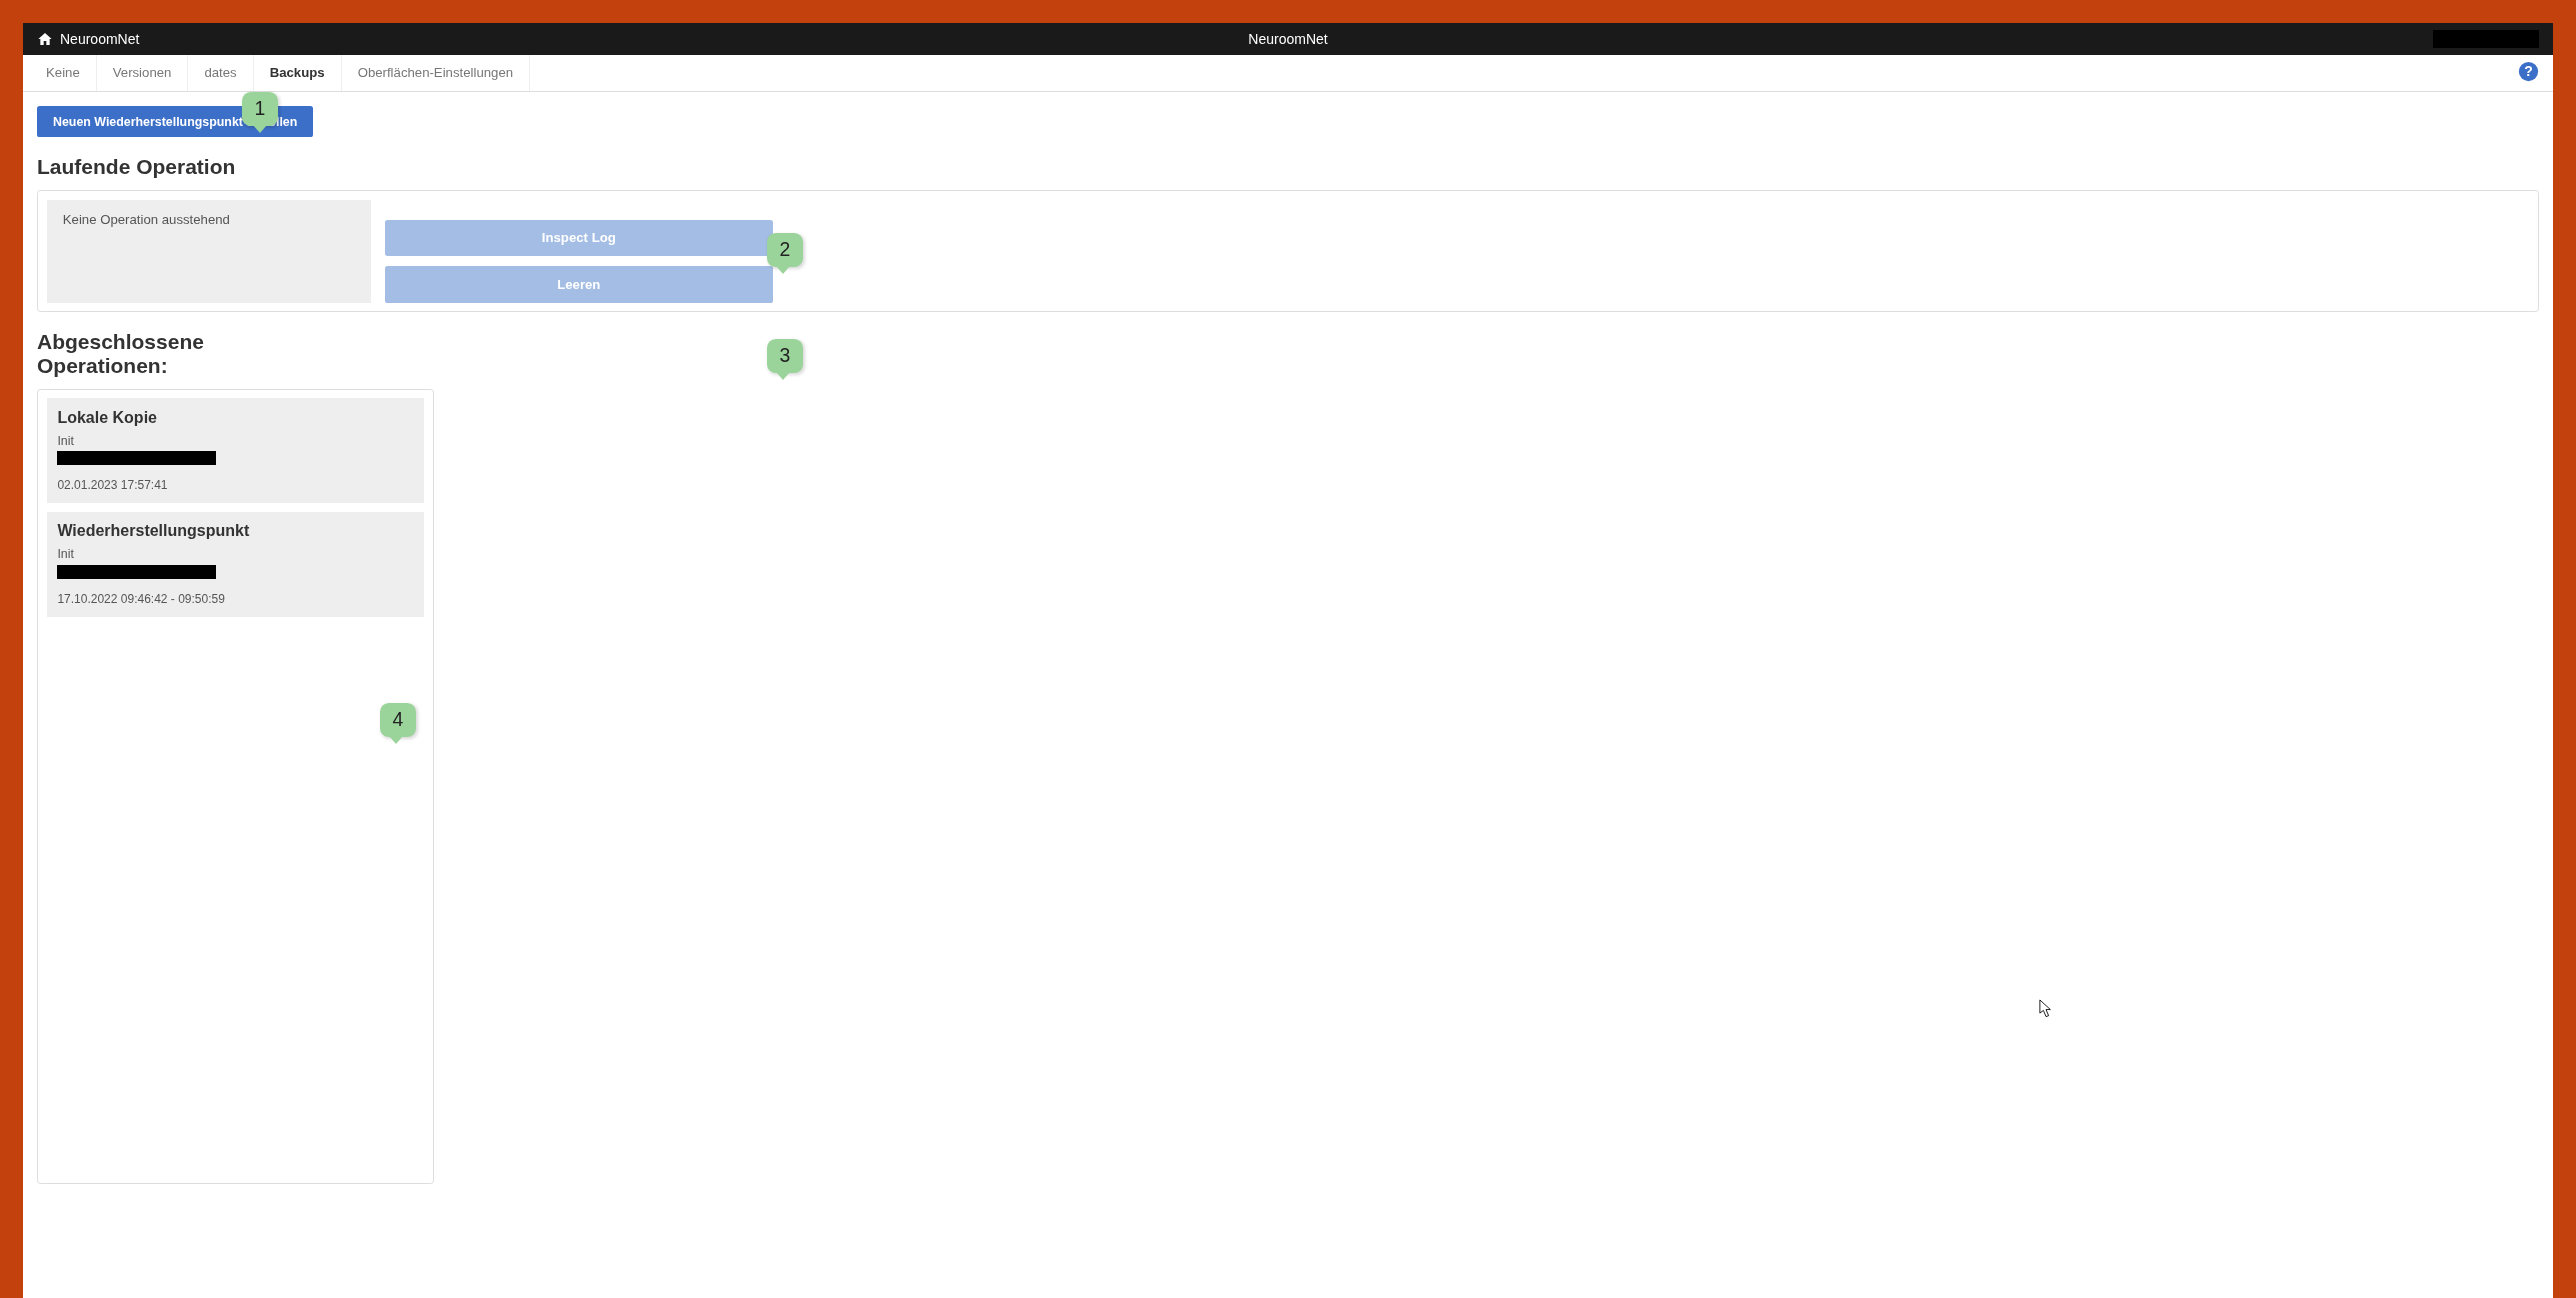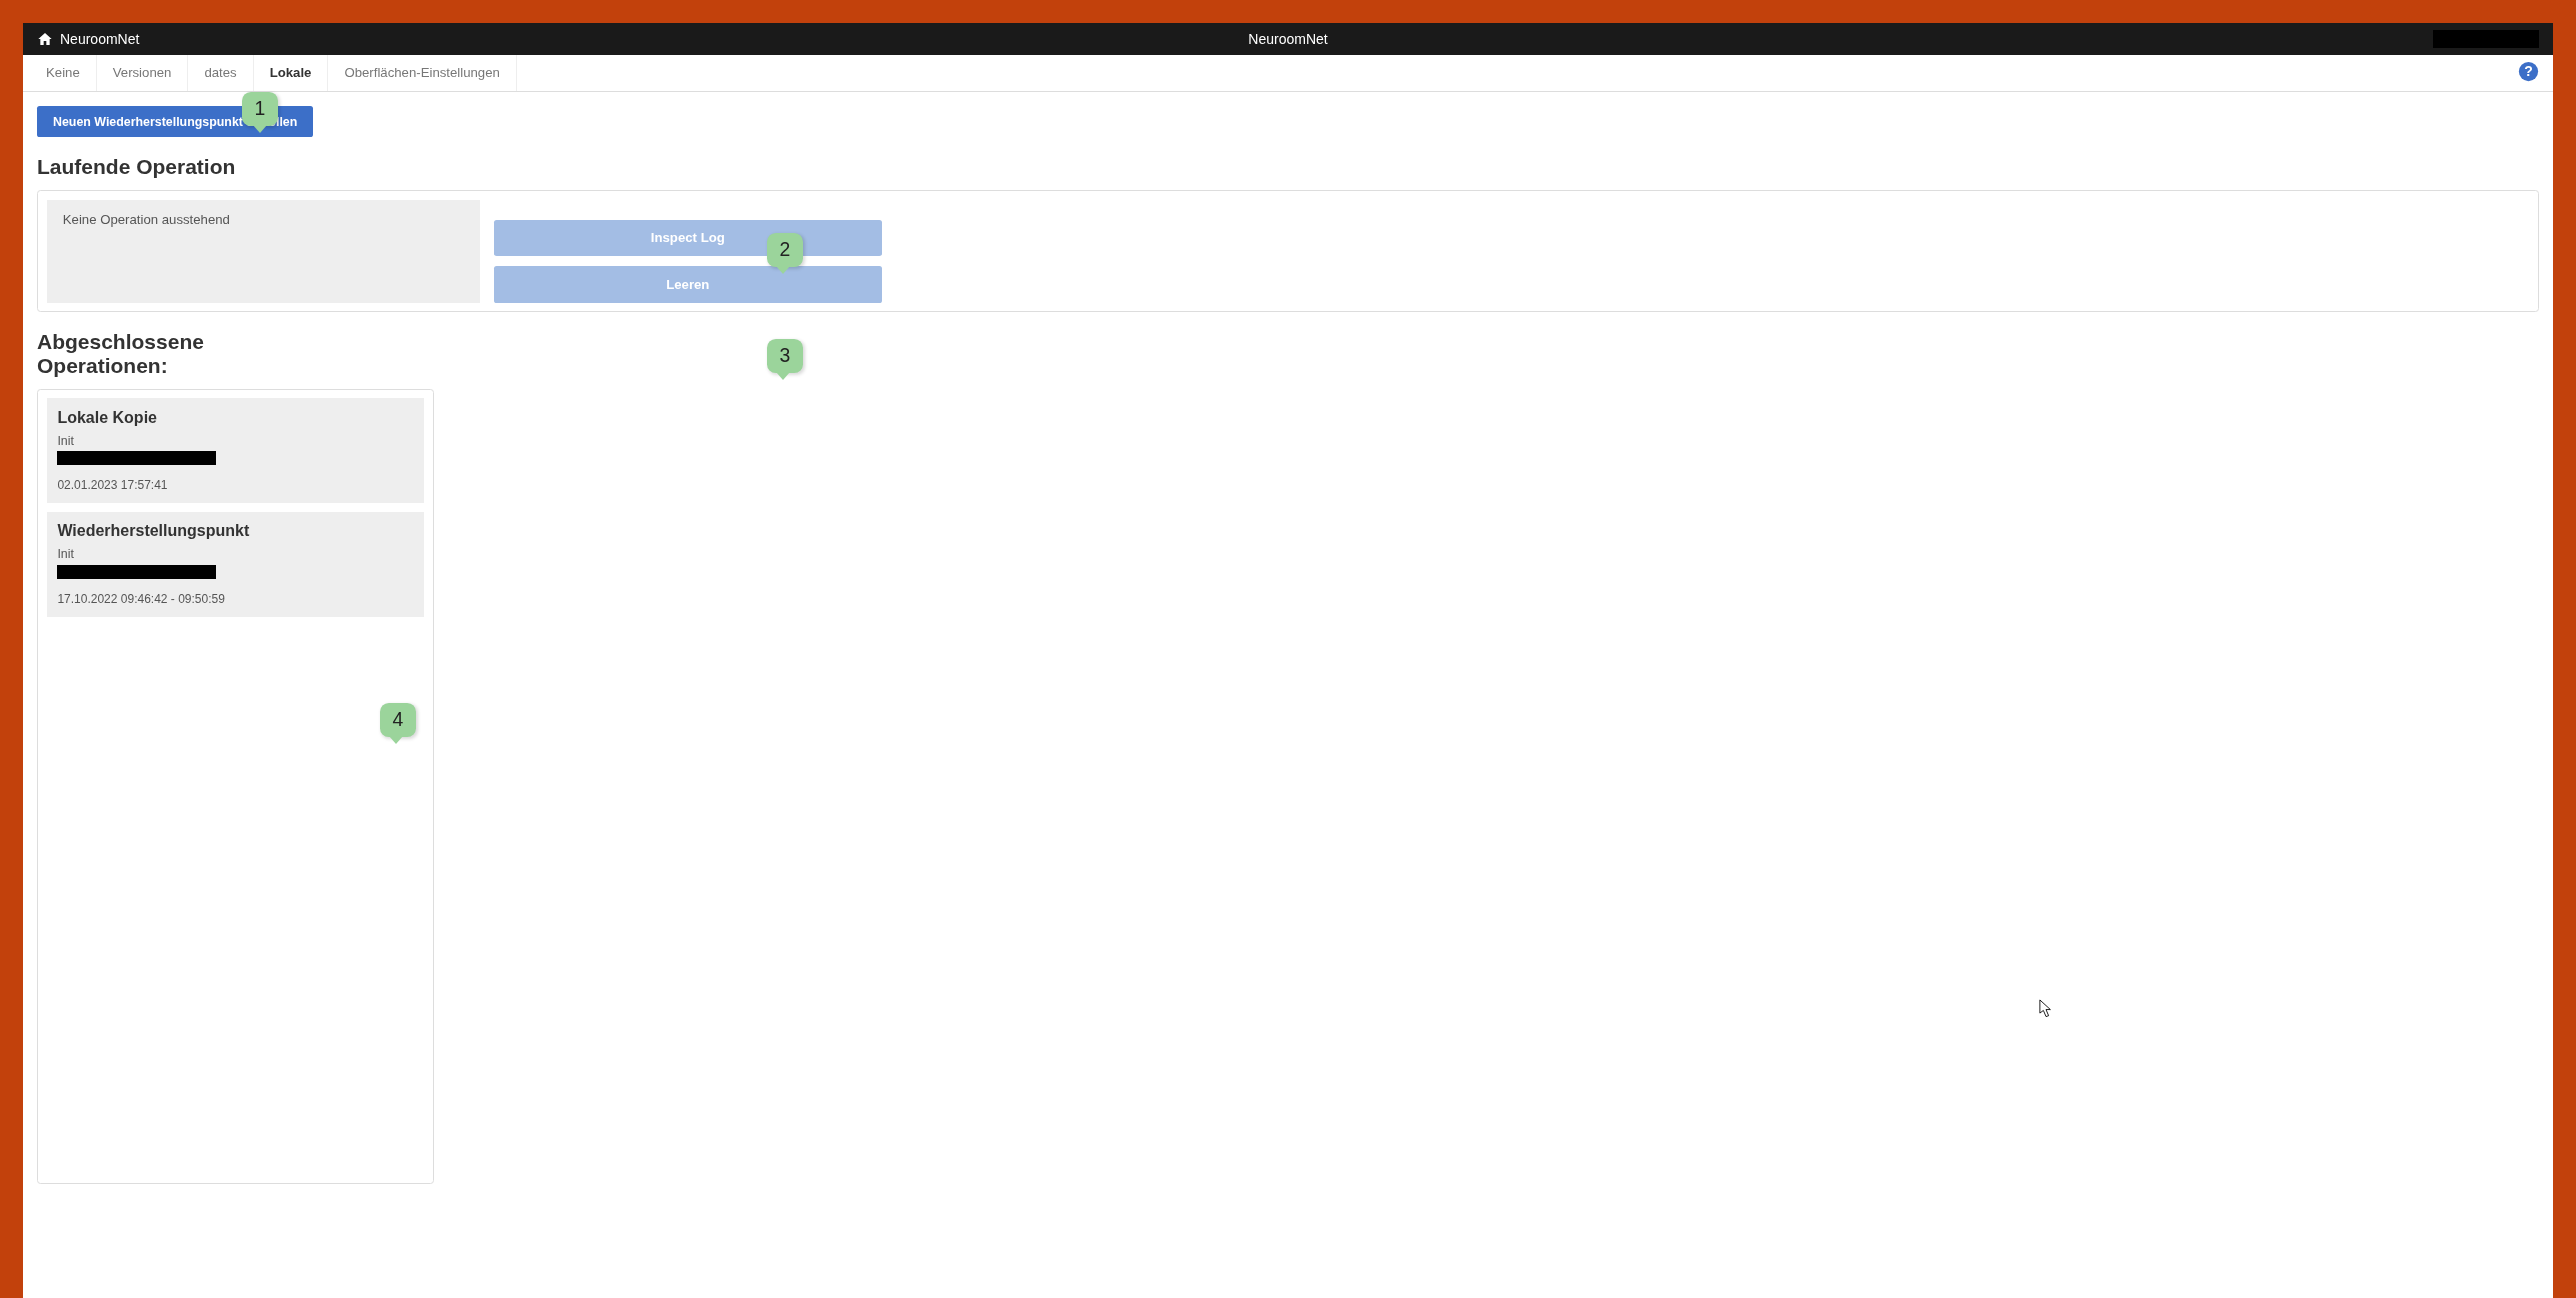--- a/index.html
+++ b/index.html
@@ -102,21 +102,21 @@
       border: 0.9px solid #ddd;
       border-radius: 3.5px;
       padding: 8.8px;
       display: flex;
       gap: 14px;
     }
     .op-status-box {
       background: #eee;
       padding: 12.4px 16px;
       color: #555;
-      width: 433px;
+      width: 324px;
       font-size: 13.2px;
     }
     .op-buttons {
       display: flex;
       flex-direction: column;
       gap: 10.6px;
       width: 388px;
       margin-top: 20px;
     }
     .secondary-btn {
@@ -237,21 +237,21 @@
         <span>NeuroomNet</span>
       </div>
       <div class="top-bar-center">NeuroomNet</div>
       <div class="top-bar-right"></div>
     </div>
 
     <div class="tab-bar">
       <div class="tab">Keine</div>
       <div class="tab">Versionen</div>
       <div class="tab">dates</div>
-      <div class="tab active">Lokale</div>
+      <div class="tab active">Backups</div>
       <div class="tab">Oberflächen-Einstellungen</div>
       <div class="help-btn">
         <span>
           <svg viewBox="0 0 24 24" width="21" height="21" style="font-size:14px">
               <circle cx="12" cy="12" r="11" fill="#3c6fc8"></circle>
               <text x="12" y="17" text-anchor="middle" font-size="16" font-weight="bold" fill="#fff">?</text>
             </svg>
         </span>
       </div>
     </div>

